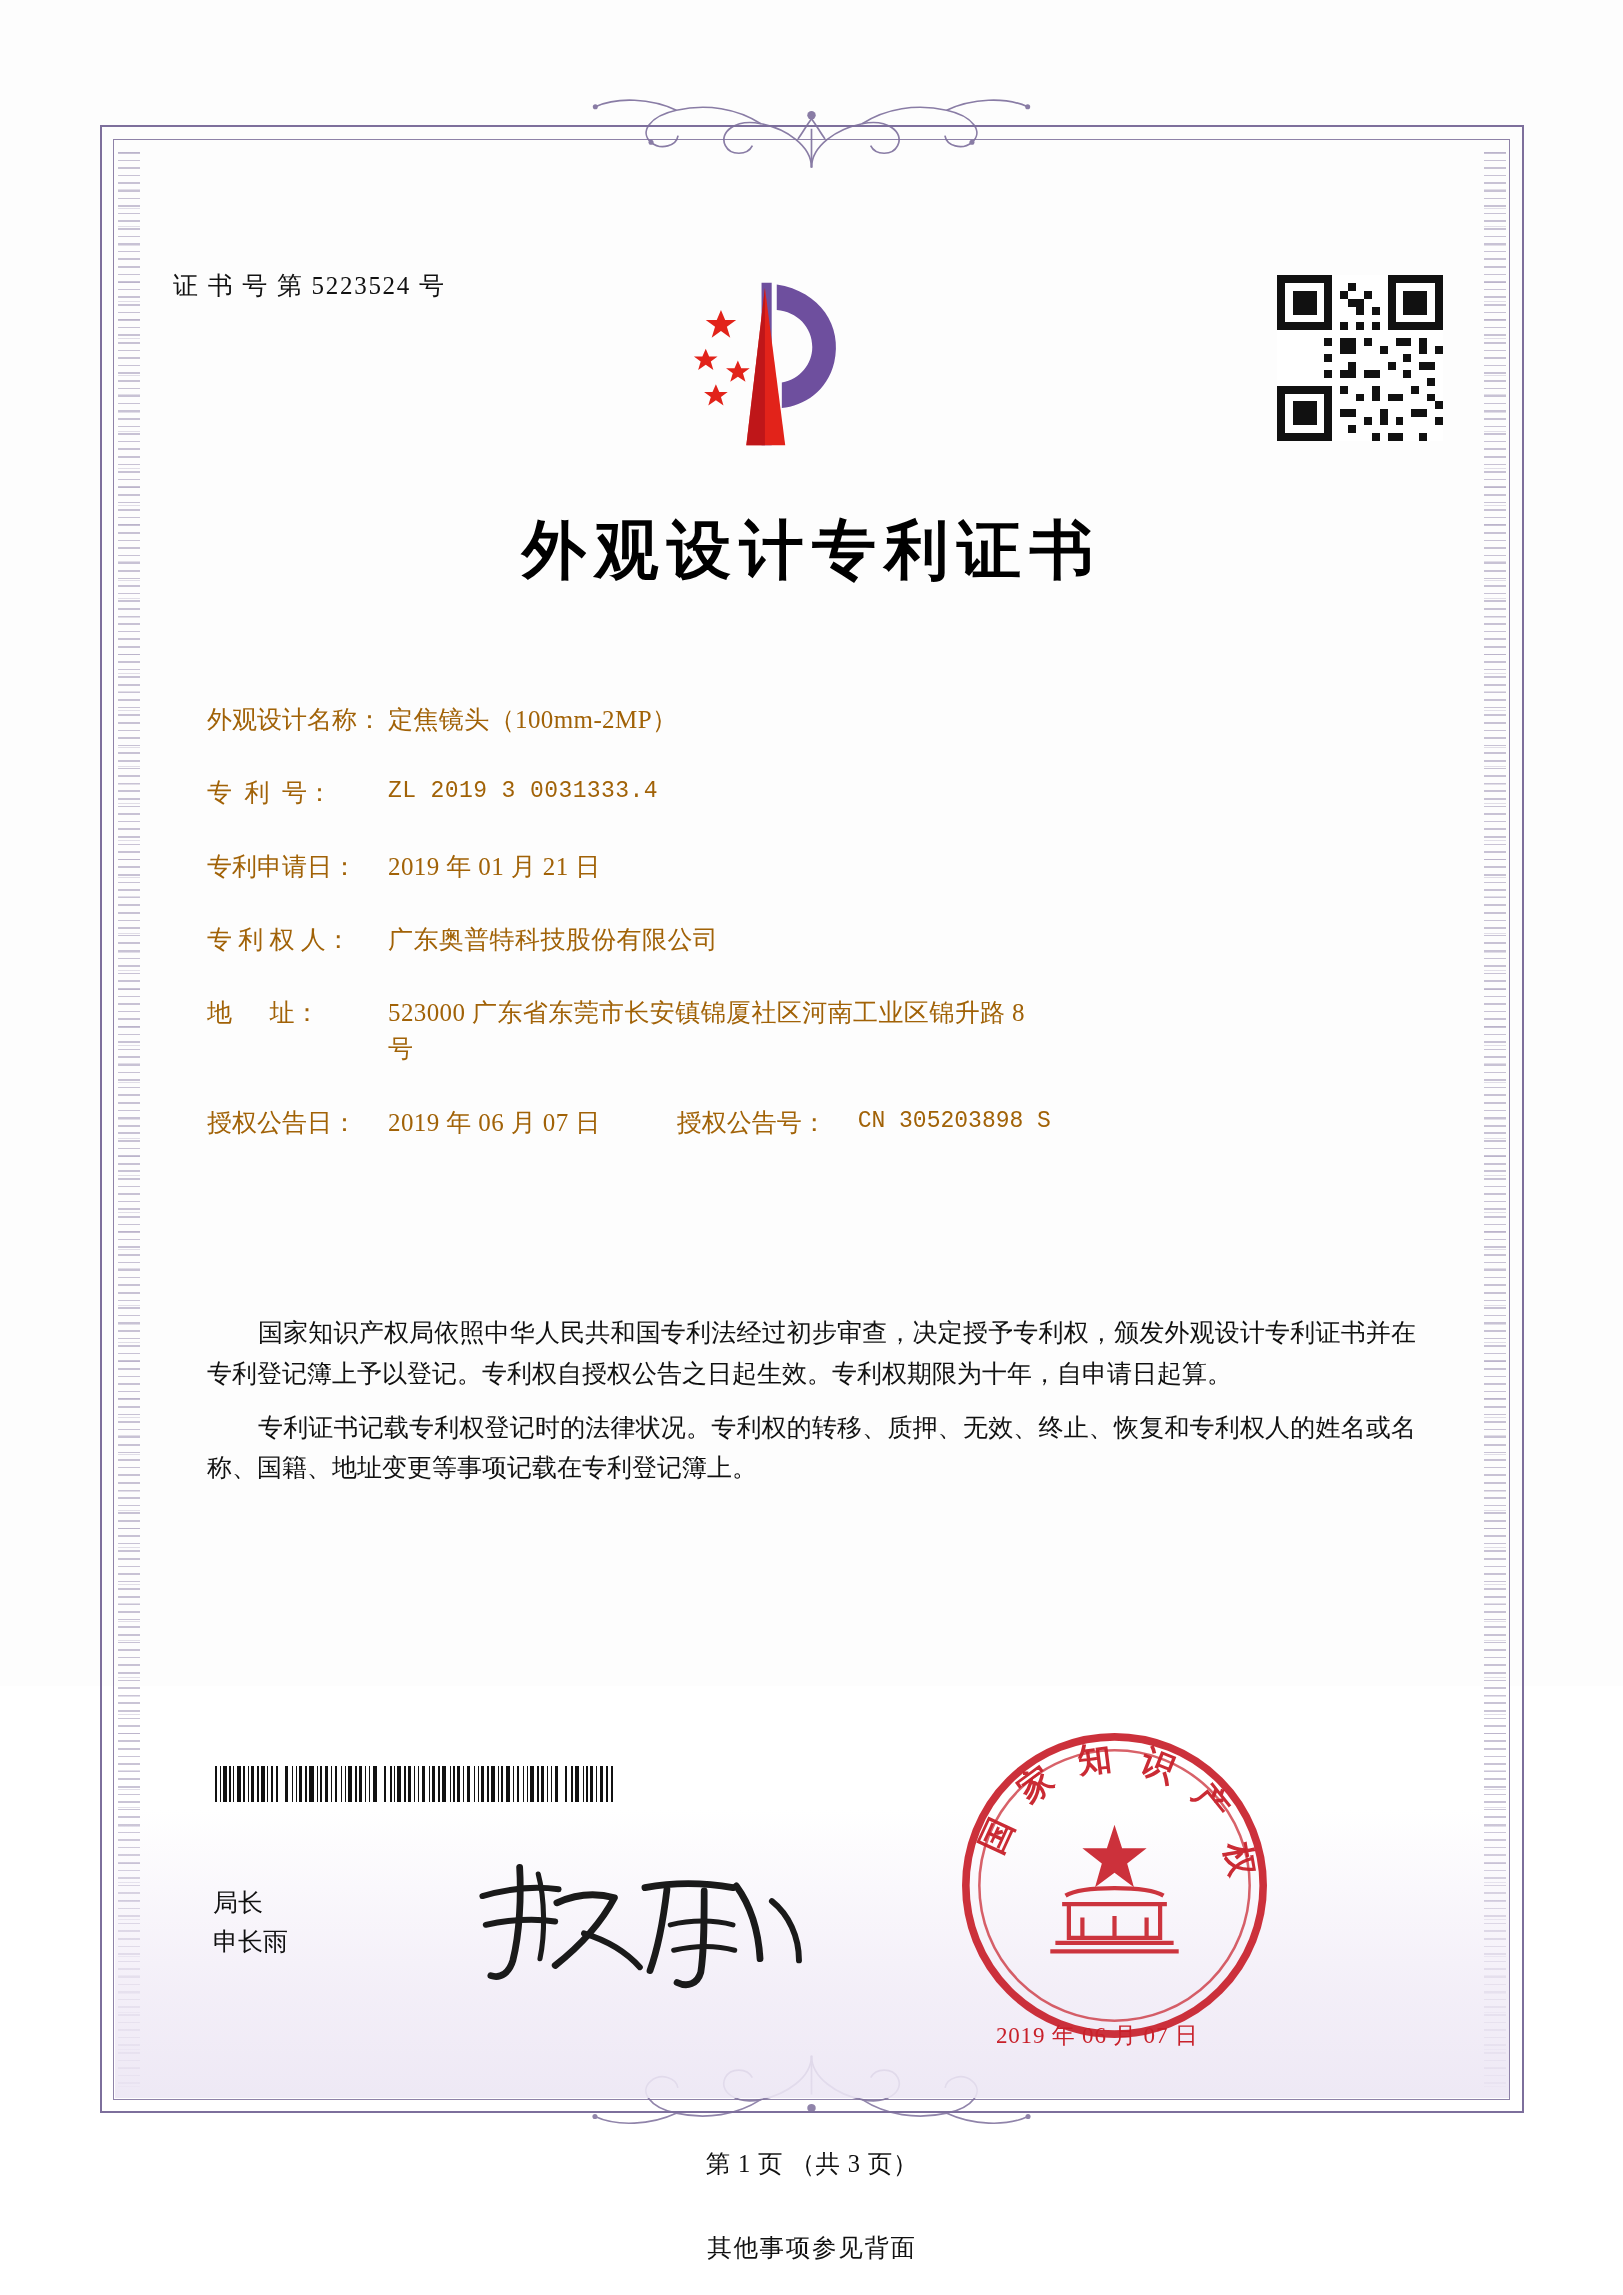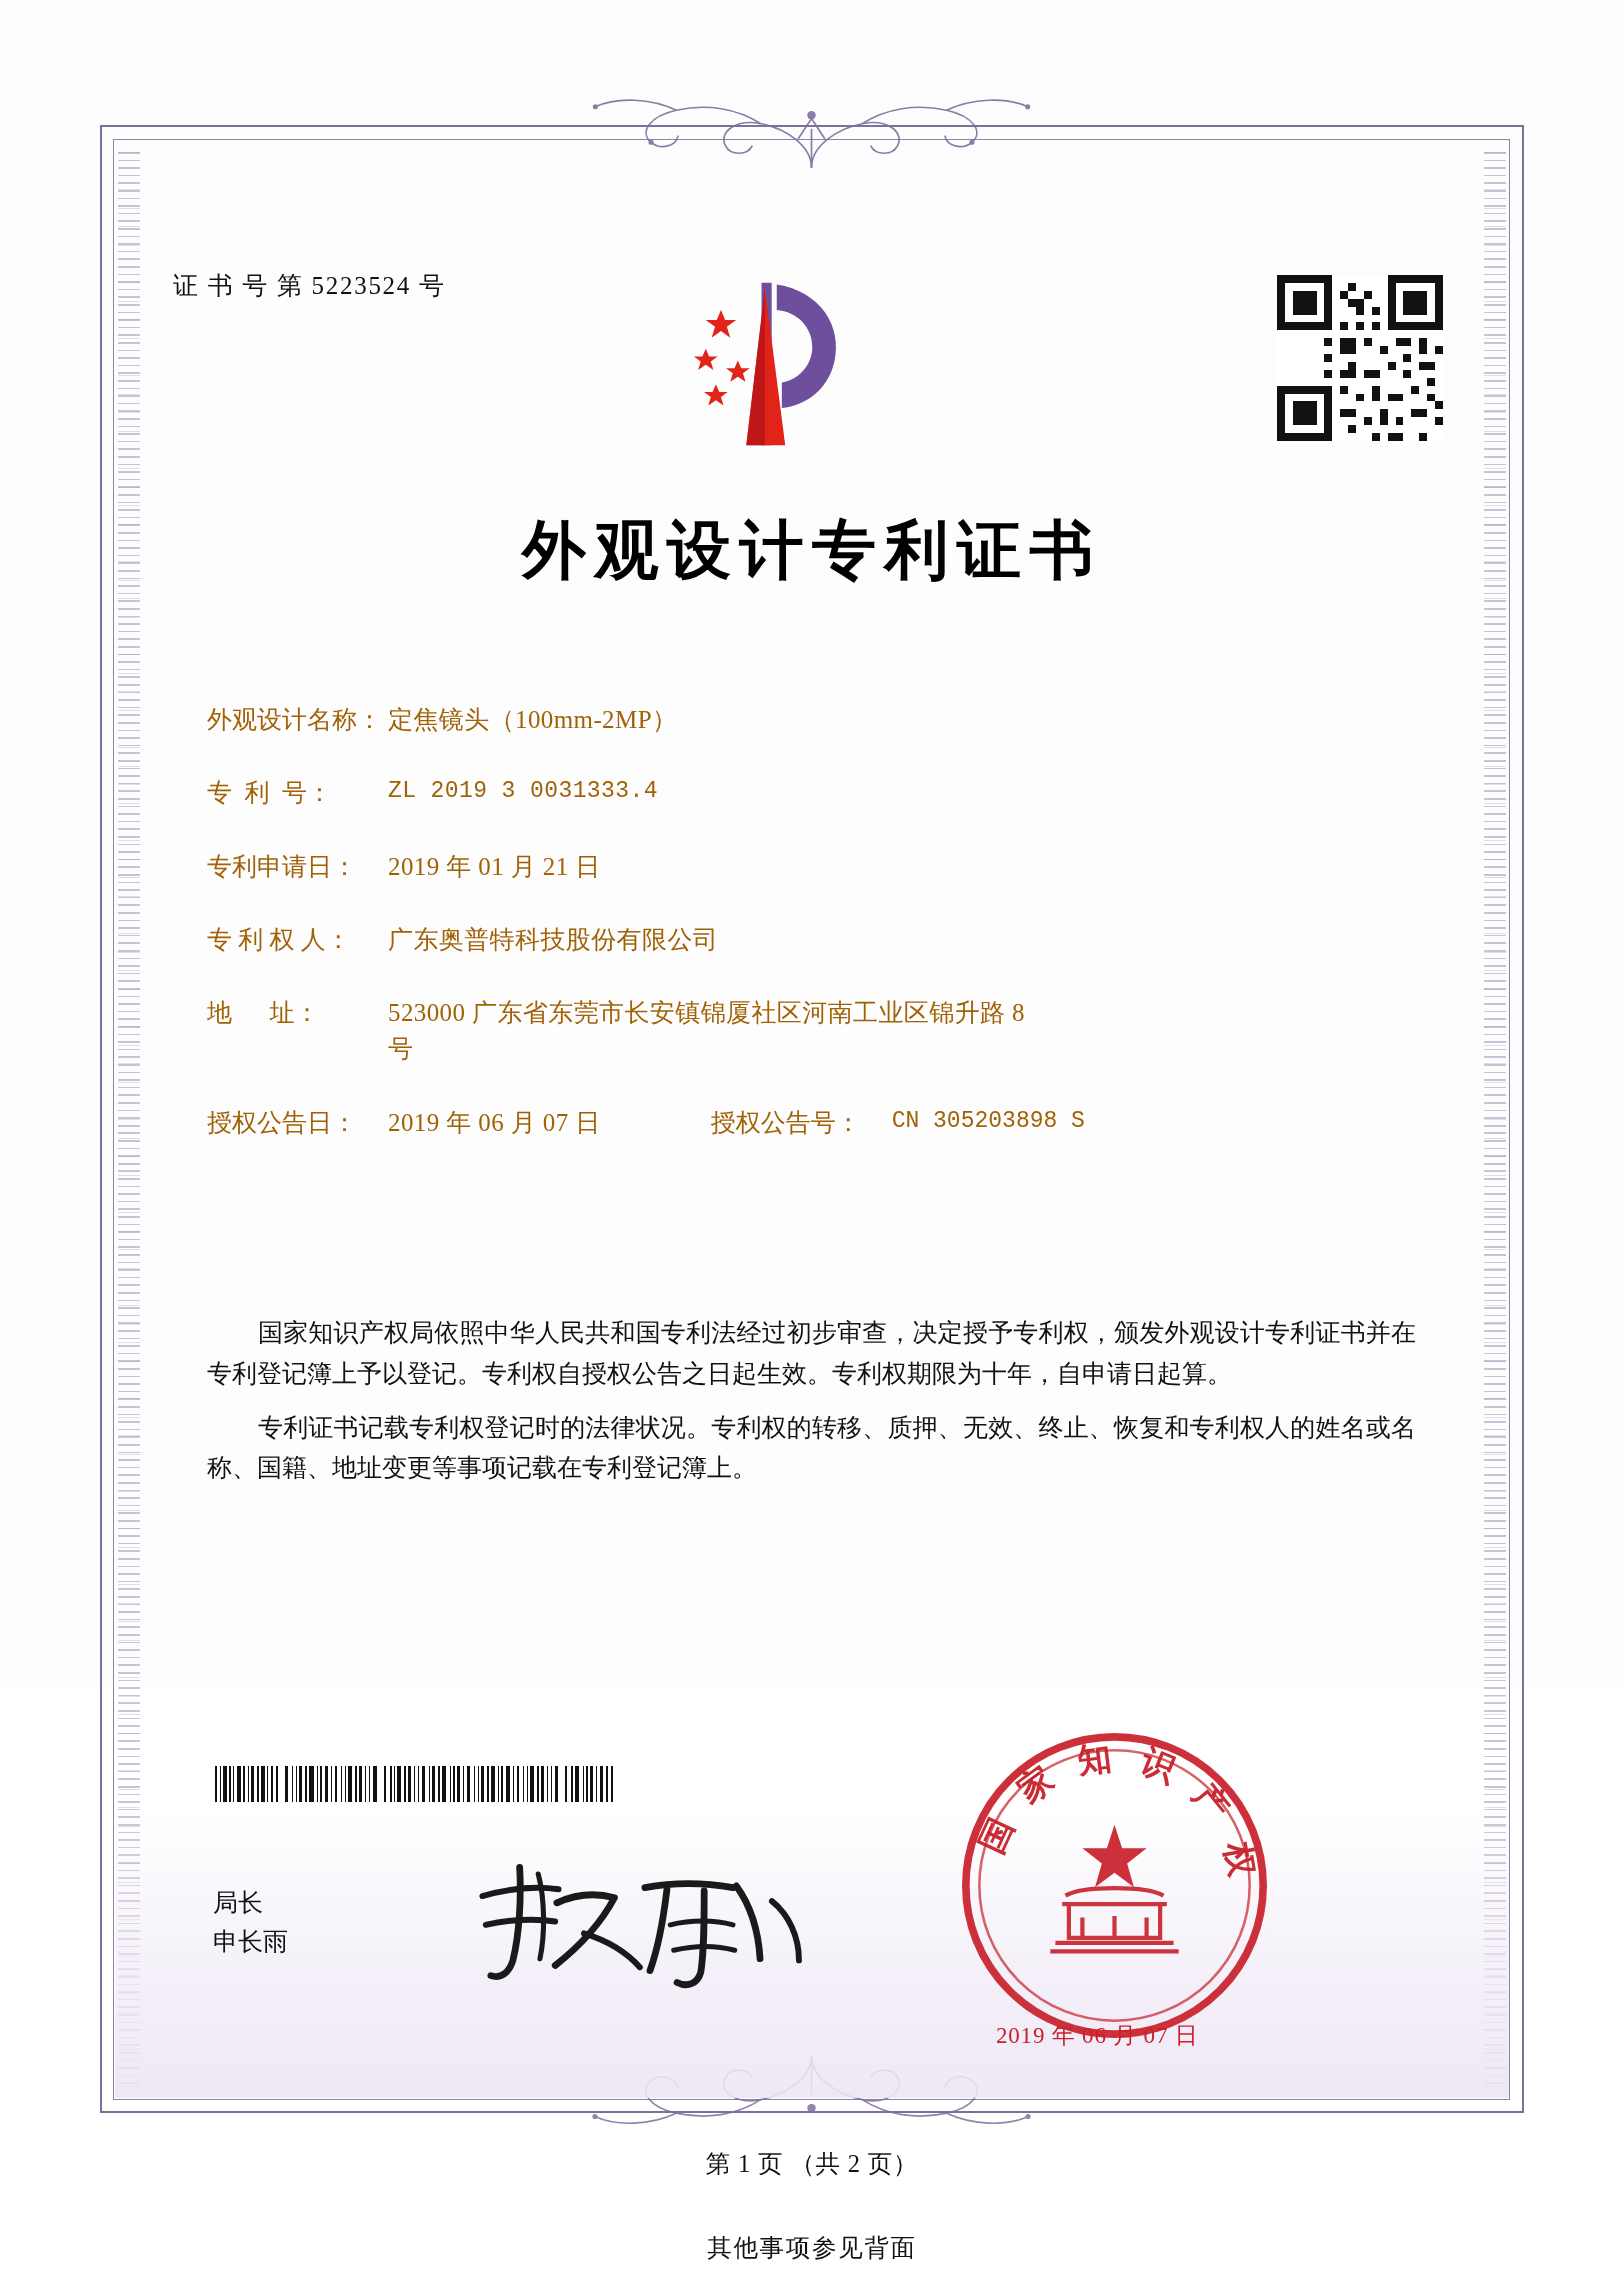--- a/index.html
+++ b/index.html
@@ -159,21 +159,21 @@
     letter-spacing: 0.4px;
   }
   .field-value.mono-ish {
     font-family: "Liberation Mono", monospace;
     font-size: 23px;
   }
   .field-row.two-col .col2-label {
     width: 181px;
     flex: 0 0 181px;
     white-space: pre;
-    margin-left: 110px;
+    margin-left: 76px;
   }
   .field-row.two-col .col2-value {
     flex: 0 0 auto;
     font-family: "Liberation Mono", monospace;
     font-size: 23px;
   }
   .addr-second-line {
     display: block;
   }
 
@@ -572,17 +572,17 @@
       <defs>
         <path id="sealArcTop" d="M 52 190 A 138 138 0 0 1 328 190"></path>
       </defs>
       <text font-family="Liberation Serif, serif" font-size="40" font-weight="bold" fill="#c8202a" letter-spacing="10" opacity="0.95">
         <textPath href="#sealArcTop" startOffset="8%">国 家 知 识 产 权 局</textPath>
       </text>
     </g>
   </svg>
   <div class="seal-date">2019 年 06 月 07 日</div>
 
-  <div class="page-num">第 1 页 （共 2 页）</div>
+  <div class="page-num">第 1 页 （共 3 页）</div>
   <div class="footer-note">其他事项参见背面</div>
 
 </div>
 
 
 </body></html>

